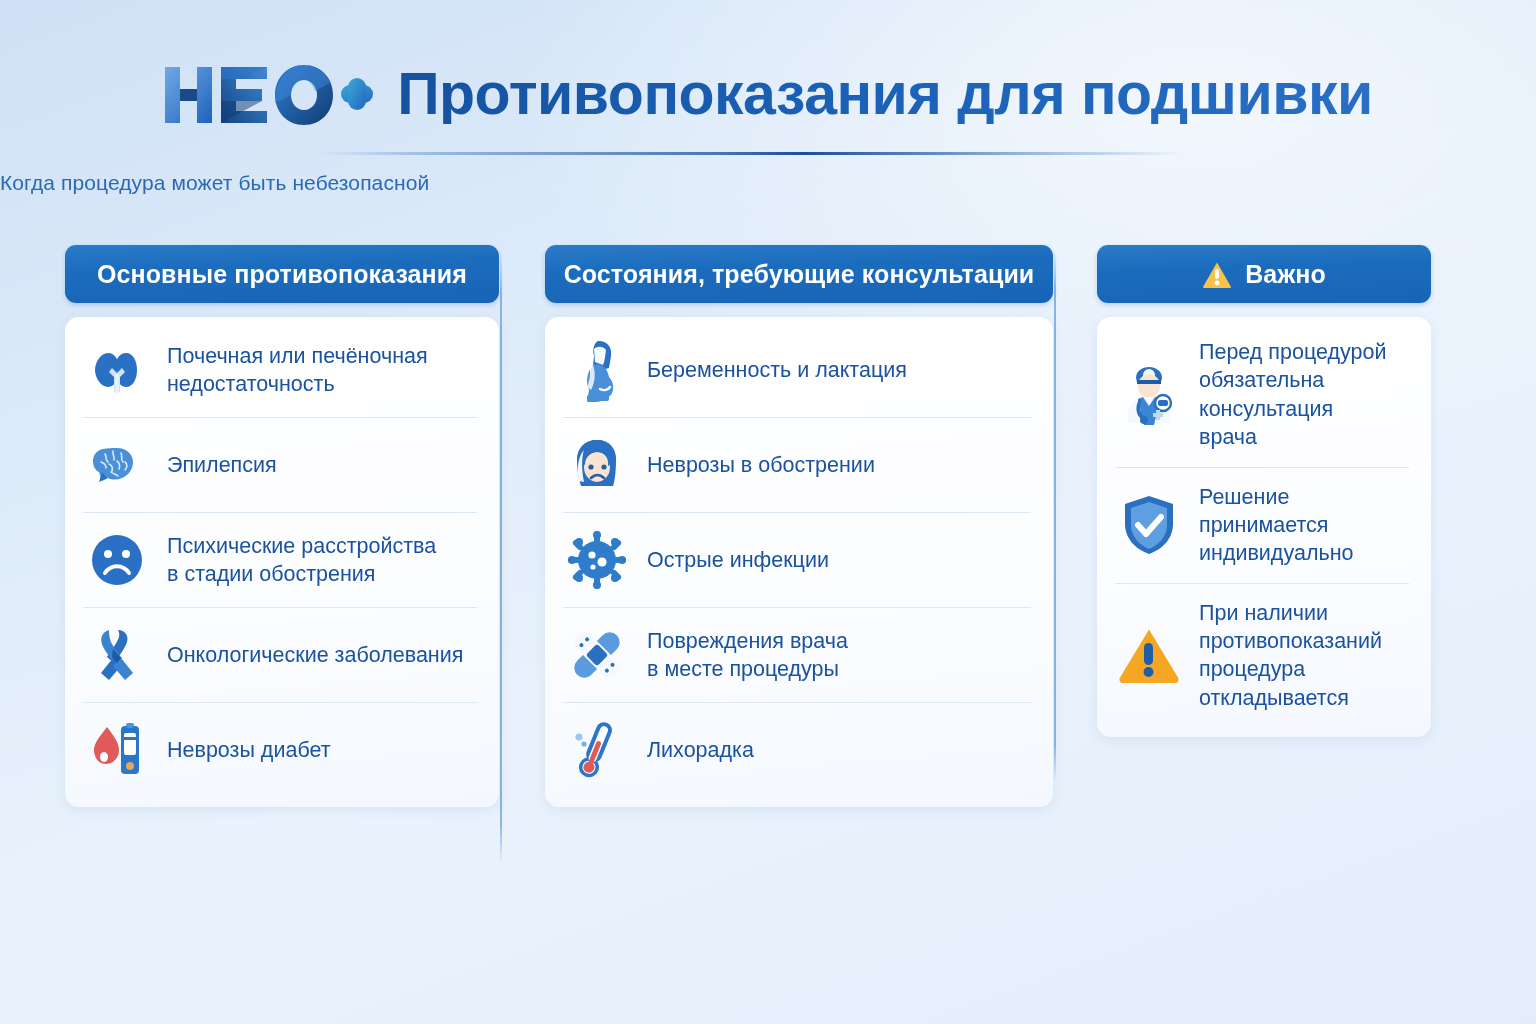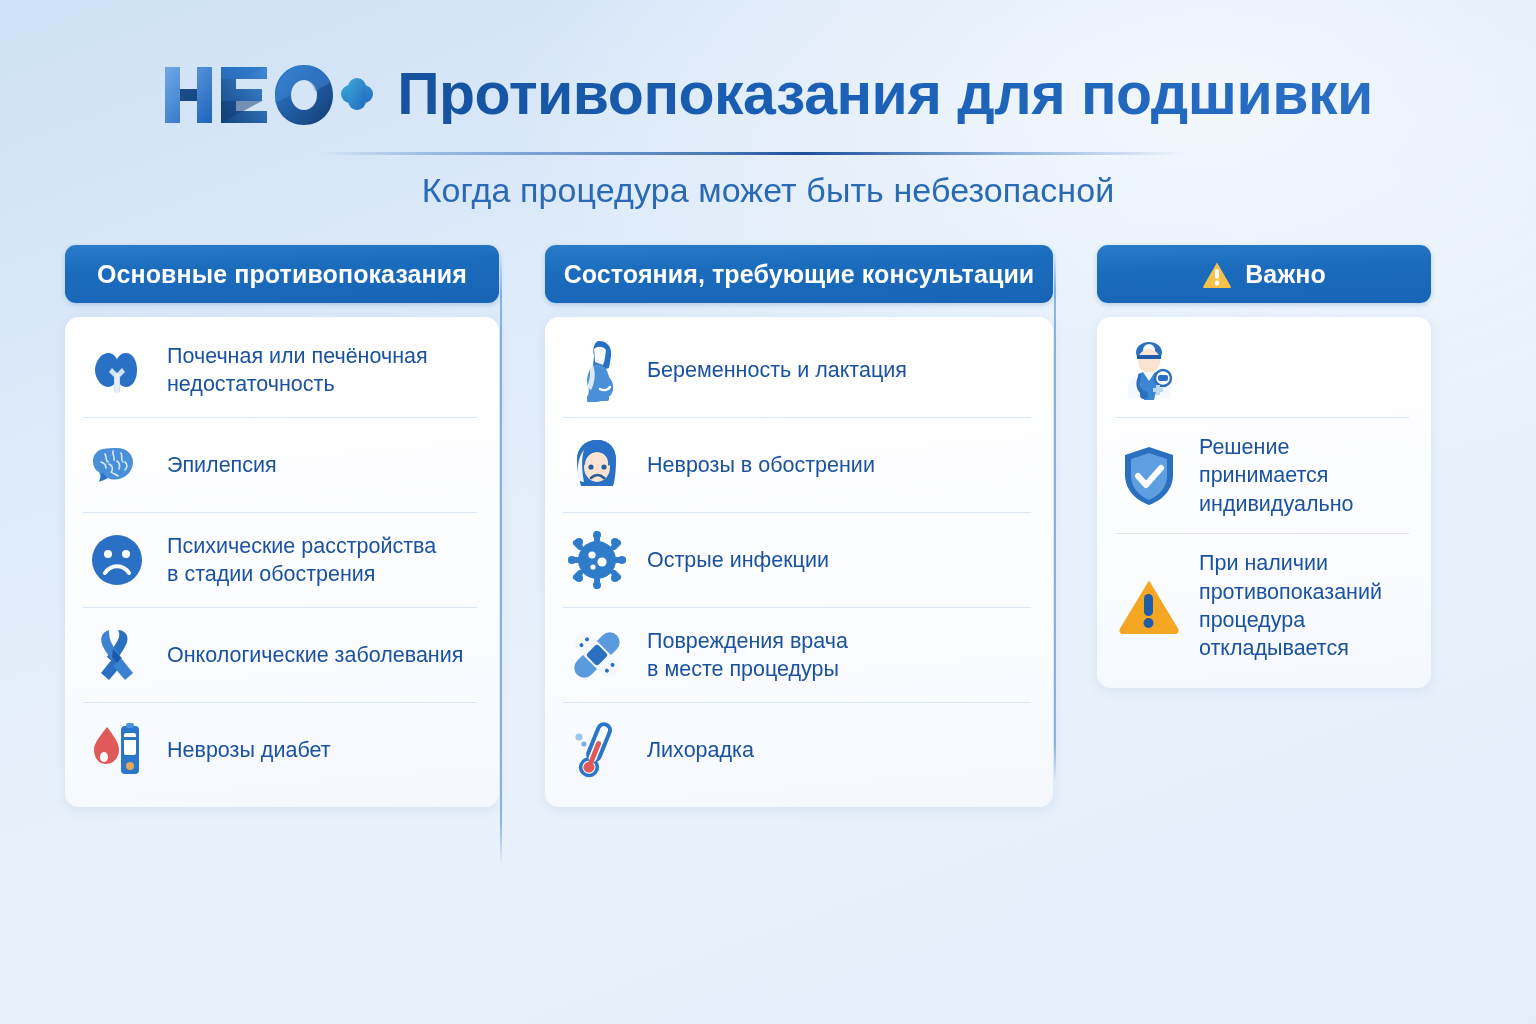--- a/index.html
+++ b/index.html
@@ -68,22 +68,22 @@
       rgba(16,70,150,0.95) 56%,
       rgba(26,95,180,0.45) 80%,
       rgba(26,95,180,0) 100%);
     border-radius: 2px;
   }
   .subtitle {
     position: absolute;
     top: 155px;
     left: 0;
     width: 1536px;
-    text-align: center;
-    font-size: 34px;
+    text-align: left;
+    font-size: 21px;
     font-weight: 400;
     color: #2a6ab5;
     letter-spacing: 0.1px;
   }
 
   
   .columns {
     position: absolute;
     top: 245px;
     left: 0;
@@ -432,20 +432,23 @@
             <path d="M31 33c11 0 20 7 21 17v9H10v-9c1-10 10-17 21-17z" fill="#f5f9fd"></path>
             <path d="M25 33l6 9 6-9 5 2-6 26H26l-6-26z" fill="#3b85d3"></path>
             <path d="M22 36c-2 6-1 12 2 16" stroke="#2a6fc0" stroke-width="2.4" fill="none" stroke-linecap="round"></path>
             <path d="M22 36c-4 7-3 15 3 19" stroke="#2a6fc0" stroke-width="2.4" fill="none" stroke-linecap="round"></path>
             <circle cx="26" cy="56" r="4" fill="#2a6fc0"></circle>
             <circle cx="45" cy="39" r="8" fill="#ffffff" stroke="#2a6fc0" stroke-width="2.4"></circle>
             <rect x="40" y="36" width="10" height="6" rx="2" fill="#2a6fc0"></rect>
             <path d="M38 46h4v3h3v4h-3v3h-4v-3h-3v-4h3z" fill="#bcd9f3"></path>
           </svg>
         </span>
+        <span class="item-label">Перед процедурой
+обязательна консультация
+врача</span>
       </div>
 
       <div class="item">
         <span class="item-icon">
           <svg width="56" height="62" viewBox="0 0 56 62" aria-hidden="true">
             <path d="M28 2l24 8v20c0 14-10 25-24 30C14 55 4 44 4 30V10z" fill="#2a6fc0"></path>
             <path d="M28 8l18 6v17c0 11-8 20-18 24-10-4-18-13-18-24V14z" fill="#5d9fe0"></path>
             <path d="M17 31l8 9 15-17" stroke="#ffffff" stroke-width="6" fill="none" stroke-linecap="round" stroke-linejoin="round"></path>
           </svg>
         </span>

